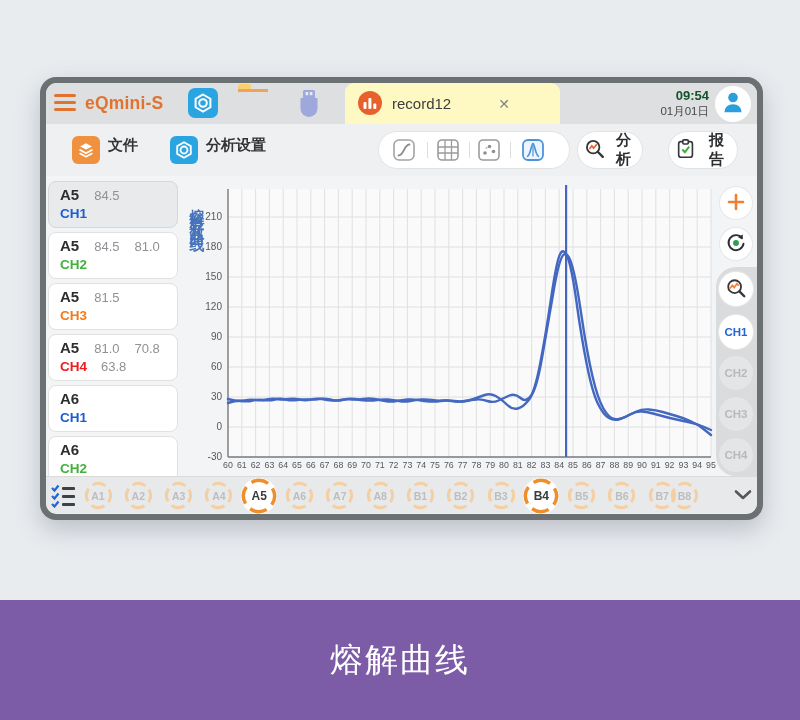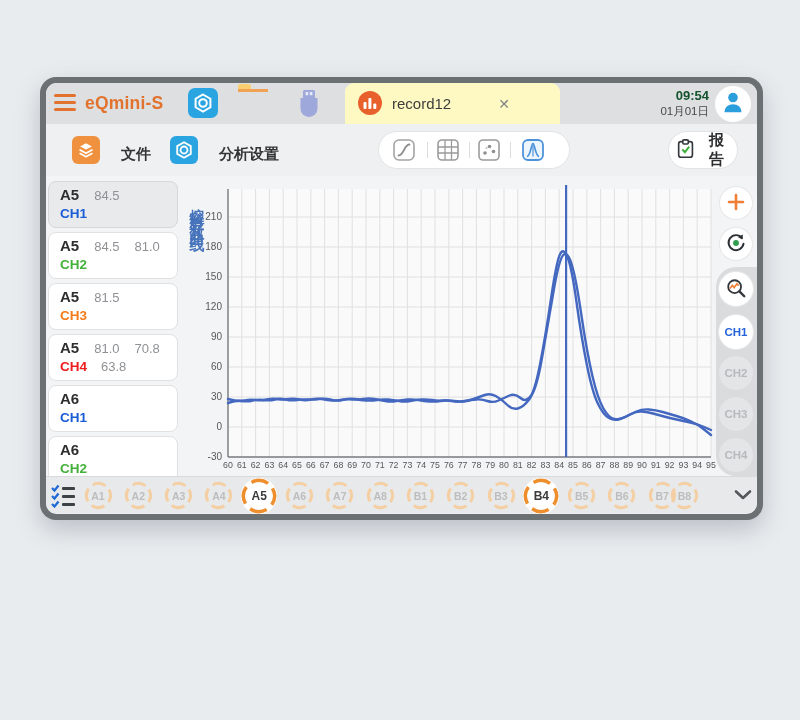--- a/index.html
+++ b/index.html
@@ -24,21 +24,21 @@
   .tab{position:absolute;left:299px;top:0;width:215px;height:41px;background:#fef9c3;border-radius:9px 9px 0 0;cursor:pointer;}
   .tabicon{position:absolute;left:13px;top:8px;width:24px;height:24px;border-radius:50%;background:#e8612c;display:flex;align-items:center;justify-content:center;}
   .tabtitle{position:absolute;left:47px;top:0;line-height:41px;font-size:15px;color:#3c3c3c;}
   .tabclose{position:absolute;left:144px;top:0;width:30px;height:41px;border:0;background:transparent;color:#808487;font-size:14px;cursor:pointer;}
   .clock{position:absolute;right:48px;top:4.5px;text-align:right;line-height:1.25;}
   .clock .t{font-size:13px;font-weight:bold;color:#14532d;}
   .clock .d{font-size:11.5px;color:#47494b;}
   .avatar{position:absolute;left:669px;top:2.5px;width:36px;height:36px;border-radius:50%;background:#fff;border:0;padding:0;cursor:pointer;display:flex;align-items:center;justify-content:center;}
   
   .toolbar{position:absolute;left:0;top:41px;width:711px;height:52px;background:#eef0f1;}
-  .tbtn{position:absolute;top:12px;display:flex;align-items:flex-end;gap:21px;border:0;background:transparent;padding:0;cursor:pointer;
+  .tbtn{position:absolute;top:12px;display:flex;align-items:flex-start;gap:8px;border:0;background:transparent;padding:0;cursor:pointer;
     font-size:15px;font-weight:600;color:#323436;font-family:"Liberation Sans",sans-serif;}
   .sq28{width:28px;height:28px;border-radius:6px;display:flex;align-items:center;justify-content:center;}
   .pill{position:absolute;top:7px;height:38px;background:#fff;border:1px solid #e2e3e4;border-radius:19px;box-sizing:border-box;}
   .grpicon{position:absolute;top:5px;width:26px;height:26px;border:0;background:transparent;padding:0;cursor:pointer;}
   .divi{position:absolute;top:10px;width:1px;height:16px;background:#dcdddd;}
   .pillbtn{display:flex;align-items:center;justify-content:center;gap:5px;cursor:pointer;
     font-size:15px;font-weight:600;color:#2b2d2f;font-family:"Liberation Sans",sans-serif;}
   
   .content{position:absolute;left:0;top:93px;width:711px;height:300px;background:#f3f4f5;}
   .card{position:absolute;left:2px;width:130px;height:47px;background:#fff;border:1px solid #e1e1e2;border-radius:8px;box-sizing:border-box;cursor:pointer;}
@@ -177,20 +177,30 @@
           <span class="divi" style="left:131px;"></span>
           <button class="grpicon" style="left:141px;">
             <svg width="26" height="26" viewBox="0 0 26 26">
                 <rect x="3" y="3" width="20" height="20" rx="5" fill="#eef6fd" stroke="#4e93d9" stroke-width="1.8"></rect>
                 <path d="M7,19.5 C10.5,19.5 11.3,6.5 13,6.5 C14.7,6.5 15.5,19.5 19,19.5" fill="none" stroke="#4e93d9" stroke-width="1.7"></path>
                 <line x1="13" y1="6.5" x2="13" y2="19.5" stroke="#4e93d9" stroke-width="1.2"></line>
               </svg>
           </button>
         </div>
 
+        <button class="pill pillbtn" style="left:531px;width:66px;">
+          <span>
+            <svg width="22" height="22" viewBox="0 0 24 24">
+                <circle cx="10" cy="10" r="6.8" fill="none" stroke="#33373b" stroke-width="2"></circle>
+                <polyline points="6,12 8.5,8.5 10.5,11 14,6.8" fill="none" stroke="#e8622c" stroke-width="1.8"></polyline>
+                <line x1="15" y1="15" x2="20.5" y2="20.5" stroke="#33373b" stroke-width="2.6" stroke-linecap="round"></line>
+              </svg>
+          </span>
+          <span>分析</span>
+        </button>
 
         <button class="pill pillbtn" style="left:622px;width:70px;">
           <span>
             <svg width="22" height="22" viewBox="0 0 24 24">
                 <rect x="4" y="4" width="15" height="17" rx="2.5" fill="#fff" stroke="#33373b" stroke-width="1.8"></rect>
                 <rect x="8.5" y="2" width="6" height="4.5" rx="1.2" fill="#fff" stroke="#33373b" stroke-width="1.8"></rect>
                 <polyline points="8,12.5 10.8,15.5 15.5,9.5" fill="none" stroke="#3faf3c" stroke-width="2.2"></polyline>
               </svg>
           </span>
           <span>报告</span>
@@ -462,13 +472,16 @@
             <svg width="20" height="12" viewBox="0 0 20 12">
                 <polyline points="3,2.5 10,9 17,2.5" fill="none" stroke="#53585c" stroke-width="2.6" stroke-linecap="round" stroke-linejoin="round"></polyline>
               </svg>
           </span>
         </button>
       </div>
 
     </div>
   </div>
 
+  <div class="banner" style="background: rgb(125, 92, 167);">
+    <span>熔解曲线</span>
+  </div>
 </div>
 
 </body></html>

